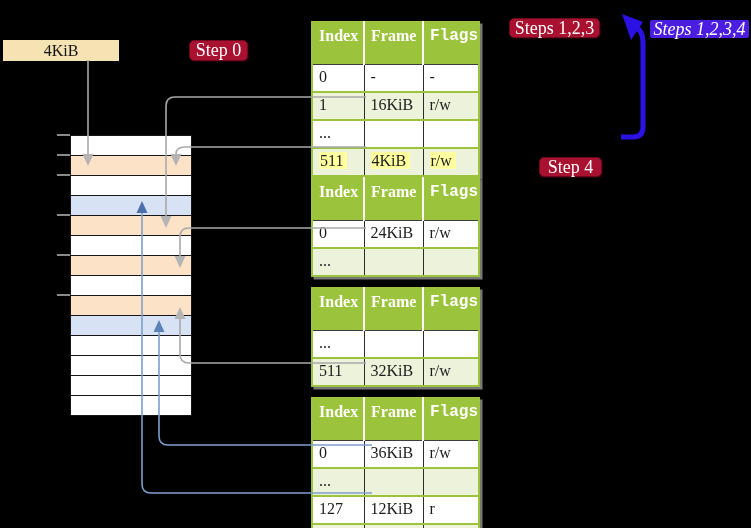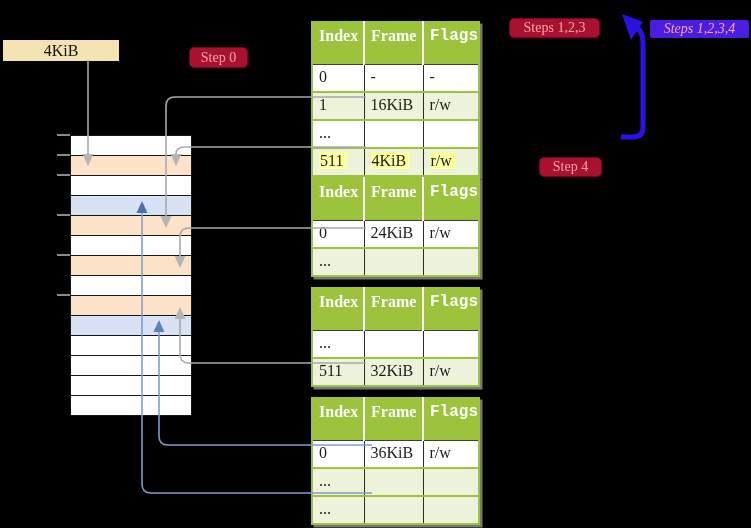--- a/index.html
+++ b/index.html
@@ -38,21 +38,21 @@
     font-size:16px;color:#1c1c1c;text-align:left;padding:0 0 2px 6px;height:24px;
     border-right:1.5px solid #2b2b2b;border-top:2px solid #9cc33c;
     white-space:nowrap;overflow:hidden;
   }
   .ptable td:last-child{border-right:none;}
   .ptable tbody tr:first-child td{border-top:none;}
   .ptable tr.shade td{background:#ecf3da;}
   .hl{background:#feff9e;padding:0 4px 0 1px;}
   
   .badge{
-    position:absolute;color:#fca5a5;font-size:14px;z-index:5;
+    position:absolute;color:#ffffff;font-size:18px;z-index:5;
     display:flex;align-items:center;justify-content:center;white-space:nowrap;
   }
   .badge.crimson{background:#a8112f;border:1.5px solid #6d081e;border-radius:5px;box-shadow:1px 1px 1px #24000a;}
   .badge.violet{background:#4a1de0;border-radius:2px;font-style:italic;}
   
   svg.overlay{position:absolute;left:0;top:0;z-index:6;pointer-events:none;}
 </style>
 </head>
 <body>
 
@@ -75,21 +75,21 @@
     <div class="mrow white"></div>
   </div>
 
 <div class="tick" style="top:134px"></div>
 <div class="tick" style="top:154px"></div>
 <div class="tick" style="top:174px"></div>
 <div class="tick" style="top:214px"></div>
 <div class="tick" style="top:254px"></div>
 <div class="tick" style="top:294px"></div>
 
-<div class="badge crimson" style="left:189px;top:47px;width:57px;height:19px">Step 0</div>
+<div class="badge crimson" style="left:189px;top:40px;width:57px;height:19px">Step 0</div>
 <div class="badge crimson" style="left:509px;top:18px;width:89px;height:18px">Steps 1,2,3</div>
 <div class="badge violet" style="left:650px;top:20px;width:99px;height:18px">Steps 1,2,3,4</div>
 <div class="badge crimson" style="left:539px;top:157px;width:61px;height:18px">Step 4</div>
 
 <table class="ptable" style="left:311px;top:21px">
   <colgroup>
       <col class="c1">
       <col class="c2">
       <col class="c3">
     </colgroup>
@@ -195,20 +195,25 @@
     <tr>
       <td>0</td>
       <td>36KiB</td>
       <td>r/w</td>
     </tr>
     <tr class="shade">
       <td>...</td>
       <td></td>
       <td></td>
     </tr>
+    <tr>
+      <td>127</td>
+      <td>12KiB</td>
+      <td>r</td>
+    </tr>
     <tr class="shade">
       <td>...</td>
       <td></td>
       <td></td>
     </tr>
   </tbody>
 </table>
 
 <svg class="overlay" width="751" height="528" viewBox="0 0 751 528">
 

